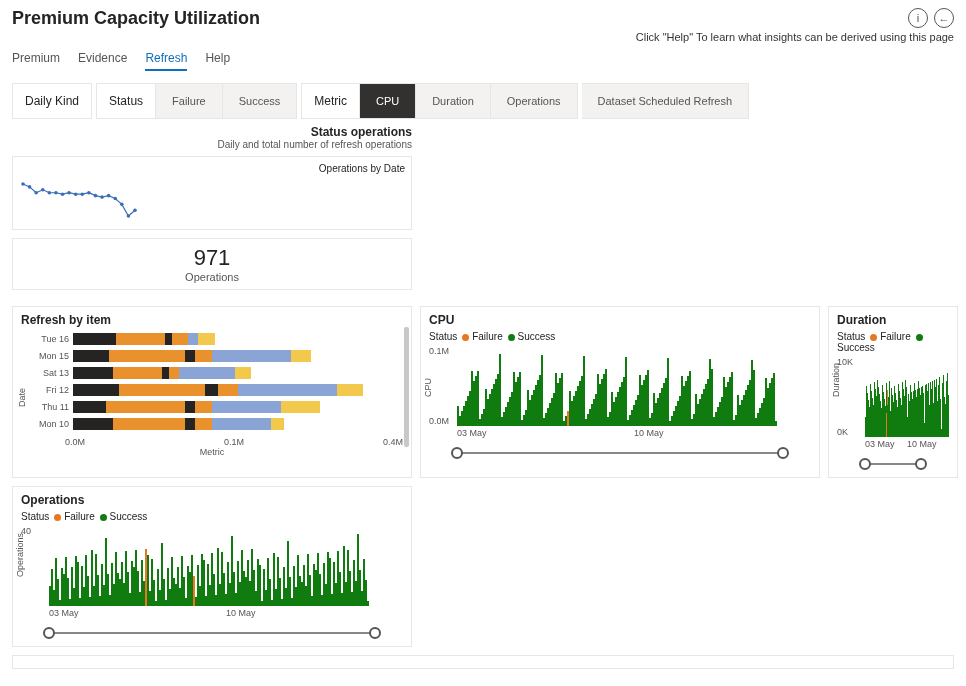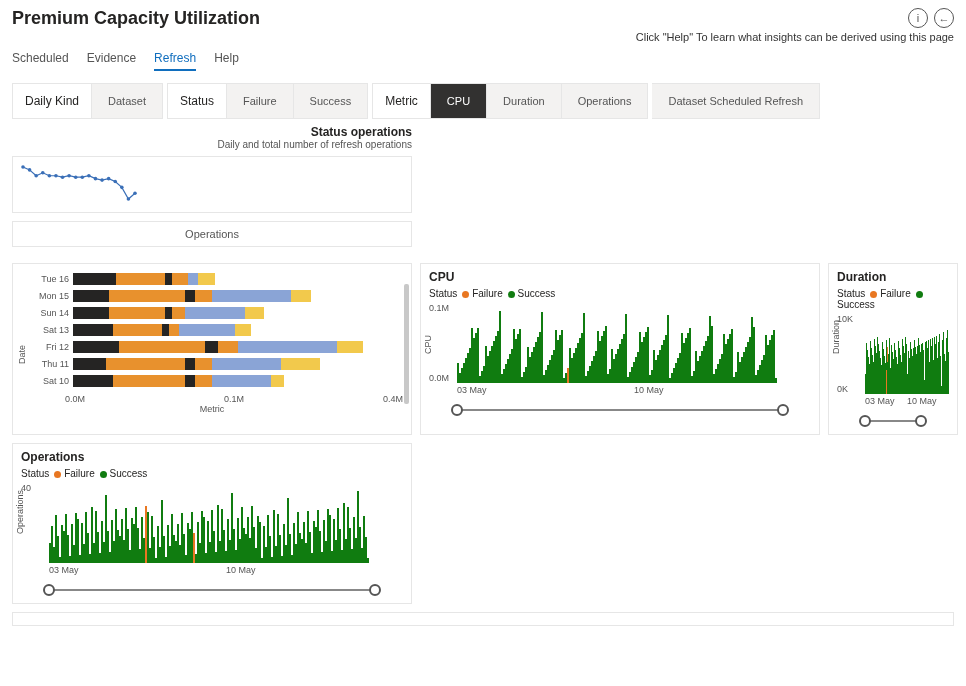--- a/index.html
+++ b/index.html
@@ -52,50 +52,50 @@
 <div class="header">
   <div class="title">Premium Capacity Utilization</div>
   <div class="header-icons">
     <div class="icon-circ">i</div>
     <div class="icon-circ">←</div>
   </div>
 </div>
 <div class="help-hint">Click "Help" To learn what insights can be derived using this page</div>
 
 <div class="nav" id="nav">
-    <div class="nav-item">Scheduled</div>
+    <div class="nav-item">Premium</div>
     <div class="nav-item">Evidence</div>
     <div class="nav-item active">Refresh</div>
     <div class="nav-item">Help</div>
   </div>
 
 <div class="filters" id="filters">
     <div class="fgroup">
       <div class="flabel">Daily Kind</div>
-      <div class="fbtn">Dataset</div>
     </div>
     <div class="fgroup">
       <div class="flabel">Status</div>
       <div class="fbtn">Failure</div>
       <div class="fbtn">Success</div>
     </div>
     <div class="fgroup">
       <div class="flabel">Metric</div>
       <div class="fbtn active">CPU</div>
       <div class="fbtn">Duration</div>
       <div class="fbtn">Operations</div>
     </div>
     <div class="fgroup">
       <div class="fbtn">Dataset Scheduled Refresh</div>
     </div>
   </div>
 
 <div class="grid">
 
   <div class="card" style="grid-column:1">
+    <div class="card-title">Refresh by item</div>
     <div class="axis-lbl" style="left:4px;top:100px">Date</div>
     <div id="hbars" style="padding-left:8px">
         <div class="hbar-row">
           <div class="hbar-lbl">Tue 16</div>
           <div class="hbar-track">
             <div class="seg" style="background: rgb(37, 36, 35); width: 13%;"></div>
             <div class="seg" style="background: rgb(232, 145, 45); width: 15%;"></div>
             <div class="seg" style="background: rgb(37, 36, 35); width: 2%;"></div>
             <div class="seg" style="background: rgb(232, 145, 45); width: 5%;"></div>
             <div class="seg" style="background: rgb(138, 164, 214); width: 3%;"></div>
@@ -103,31 +103,20 @@
           </div>
         </div>
         <div class="hbar-row">
           <div class="hbar-lbl">Mon 15</div>
           <div class="hbar-track">
             <div class="seg" style="background: rgb(37, 36, 35); width: 11%;"></div>
             <div class="seg" style="background: rgb(232, 145, 45); width: 23%;"></div>
             <div class="seg" style="background: rgb(37, 36, 35); width: 3%;"></div>
             <div class="seg" style="background: rgb(232, 145, 45); width: 5%;"></div>
             <div class="seg" style="background: rgb(138, 164, 214); width: 24%;"></div>
-            <div class="seg" style="background: rgb(242, 201, 76); width: 6%;"></div>
-          </div>
-        </div>
-        <div class="hbar-row">
-          <div class="hbar-lbl">Sun 14</div>
-          <div class="hbar-track">
-            <div class="seg" style="background: rgb(37, 36, 35); width: 11%;"></div>
-            <div class="seg" style="background: rgb(232, 145, 45); width: 17%;"></div>
-            <div class="seg" style="background: rgb(37, 36, 35); width: 2%;"></div>
-            <div class="seg" style="background: rgb(232, 145, 45); width: 4%;"></div>
-            <div class="seg" style="background: rgb(138, 164, 214); width: 18%;"></div>
             <div class="seg" style="background: rgb(242, 201, 76); width: 6%;"></div>
           </div>
         </div>
         <div class="hbar-row">
           <div class="hbar-lbl">Sat 13</div>
           <div class="hbar-track">
             <div class="seg" style="background: rgb(37, 36, 35); width: 12%;"></div>
             <div class="seg" style="background: rgb(232, 145, 45); width: 15%;"></div>
             <div class="seg" style="background: rgb(37, 36, 35); width: 2%;"></div>
             <div class="seg" style="background: rgb(232, 145, 45); width: 3%;"></div>
@@ -151,21 +140,21 @@
           <div class="hbar-track">
             <div class="seg" style="background: rgb(37, 36, 35); width: 10%;"></div>
             <div class="seg" style="background: rgb(232, 145, 45); width: 24%;"></div>
             <div class="seg" style="background: rgb(37, 36, 35); width: 3%;"></div>
             <div class="seg" style="background: rgb(232, 145, 45); width: 5%;"></div>
             <div class="seg" style="background: rgb(138, 164, 214); width: 21%;"></div>
             <div class="seg" style="background: rgb(242, 201, 76); width: 12%;"></div>
           </div>
         </div>
         <div class="hbar-row">
-          <div class="hbar-lbl">Sat 10</div>
+          <div class="hbar-lbl">Mon 10</div>
           <div class="hbar-track">
             <div class="seg" style="background: rgb(37, 36, 35); width: 12%;"></div>
             <div class="seg" style="background: rgb(232, 145, 45); width: 22%;"></div>
             <div class="seg" style="background: rgb(37, 36, 35); width: 3%;"></div>
             <div class="seg" style="background: rgb(232, 145, 45); width: 5%;"></div>
             <div class="seg" style="background: rgb(138, 164, 214); width: 18%;"></div>
             <div class="seg" style="background: rgb(242, 201, 76); width: 4%;"></div>
           </div>
         </div>
       </div>
@@ -359,20 +348,21 @@
         <div class="slider-line"></div>
         <div class="slider-knob" style="left:-6px"></div>
         <div class="slider-knob" style="right:-6px"></div>
       </div>
   </div>
 
   <div style="grid-row:1/span 2">
     <div class="side-title">Status operations</div>
     <div class="side-sub">Daily and total number of refresh operations</div>
     <div class="spark-card">
+      <div class="spark-title">Operations by Date</div>
       <svg class="spark" id="spark" viewBox="0 0 120 40">
           <path d="M4,4L10.588235294117647,6.90909090909091L17.176470588235293,12.727272727272727L23.764705882352942,9.818181818181817L30.352941176470587,12.727272727272727L36.94117647058823,12.727272727272727L43.529411764705884,14.181818181818183L50.11764705882353,12.727272727272727L56.705882352941174,14.181818181818183L63.29411764705882,14.181818181818183L69.88235294117646,12.727272727272727L76.47058823529412,15.636363636363637L83.05882352941177,17.09090909090909L89.6470588235294,15.636363636363637L96.23529411764706,18.545454545454547L102.8235294117647,24.363636363636363L109.41176470588235,36L116,30.18181818181818" stroke="#3a6fb7" stroke-width="1.2" fill="none"></path>
           <circle cx="4" cy="4" r="1.8" fill="#3a6fb7"></circle>
           <circle cx="10.588235294117647" cy="6.90909090909091" r="1.8" fill="#3a6fb7"></circle>
           <circle cx="17.176470588235293" cy="12.727272727272727" r="1.8" fill="#3a6fb7"></circle>
           <circle cx="23.764705882352942" cy="9.818181818181817" r="1.8" fill="#3a6fb7"></circle>
           <circle cx="30.352941176470587" cy="12.727272727272727" r="1.8" fill="#3a6fb7"></circle>
           <circle cx="36.94117647058823" cy="12.727272727272727" r="1.8" fill="#3a6fb7"></circle>
           <circle cx="43.529411764705884" cy="14.181818181818183" r="1.8" fill="#3a6fb7"></circle>
           <circle cx="50.11764705882353" cy="12.727272727272727" r="1.8" fill="#3a6fb7"></circle>
@@ -382,20 +372,21 @@
           <circle cx="76.47058823529412" cy="15.636363636363637" r="1.8" fill="#3a6fb7"></circle>
           <circle cx="83.05882352941177" cy="17.09090909090909" r="1.8" fill="#3a6fb7"></circle>
           <circle cx="89.6470588235294" cy="15.636363636363637" r="1.8" fill="#3a6fb7"></circle>
           <circle cx="96.23529411764706" cy="18.545454545454547" r="1.8" fill="#3a6fb7"></circle>
           <circle cx="102.8235294117647" cy="24.363636363636363" r="1.8" fill="#3a6fb7"></circle>
           <circle cx="109.41176470588235" cy="36" r="1.8" fill="#3a6fb7"></circle>
           <circle cx="116" cy="30.18181818181818" r="1.8" fill="#3a6fb7"></circle>
         </svg>
     </div>
     <div class="spark-card">
+      <div class="big-num">971</div>
       <div class="big-num-lbl">Operations</div>
     </div>
   </div>
 
   <div class="card">
     <div class="card-title">Duration</div>
     <div class="legend">
       <span>Status</span>
       <span class="dot f"></span><span>Failure</span>
       <span class="dot s"></span><span>Success</span>

